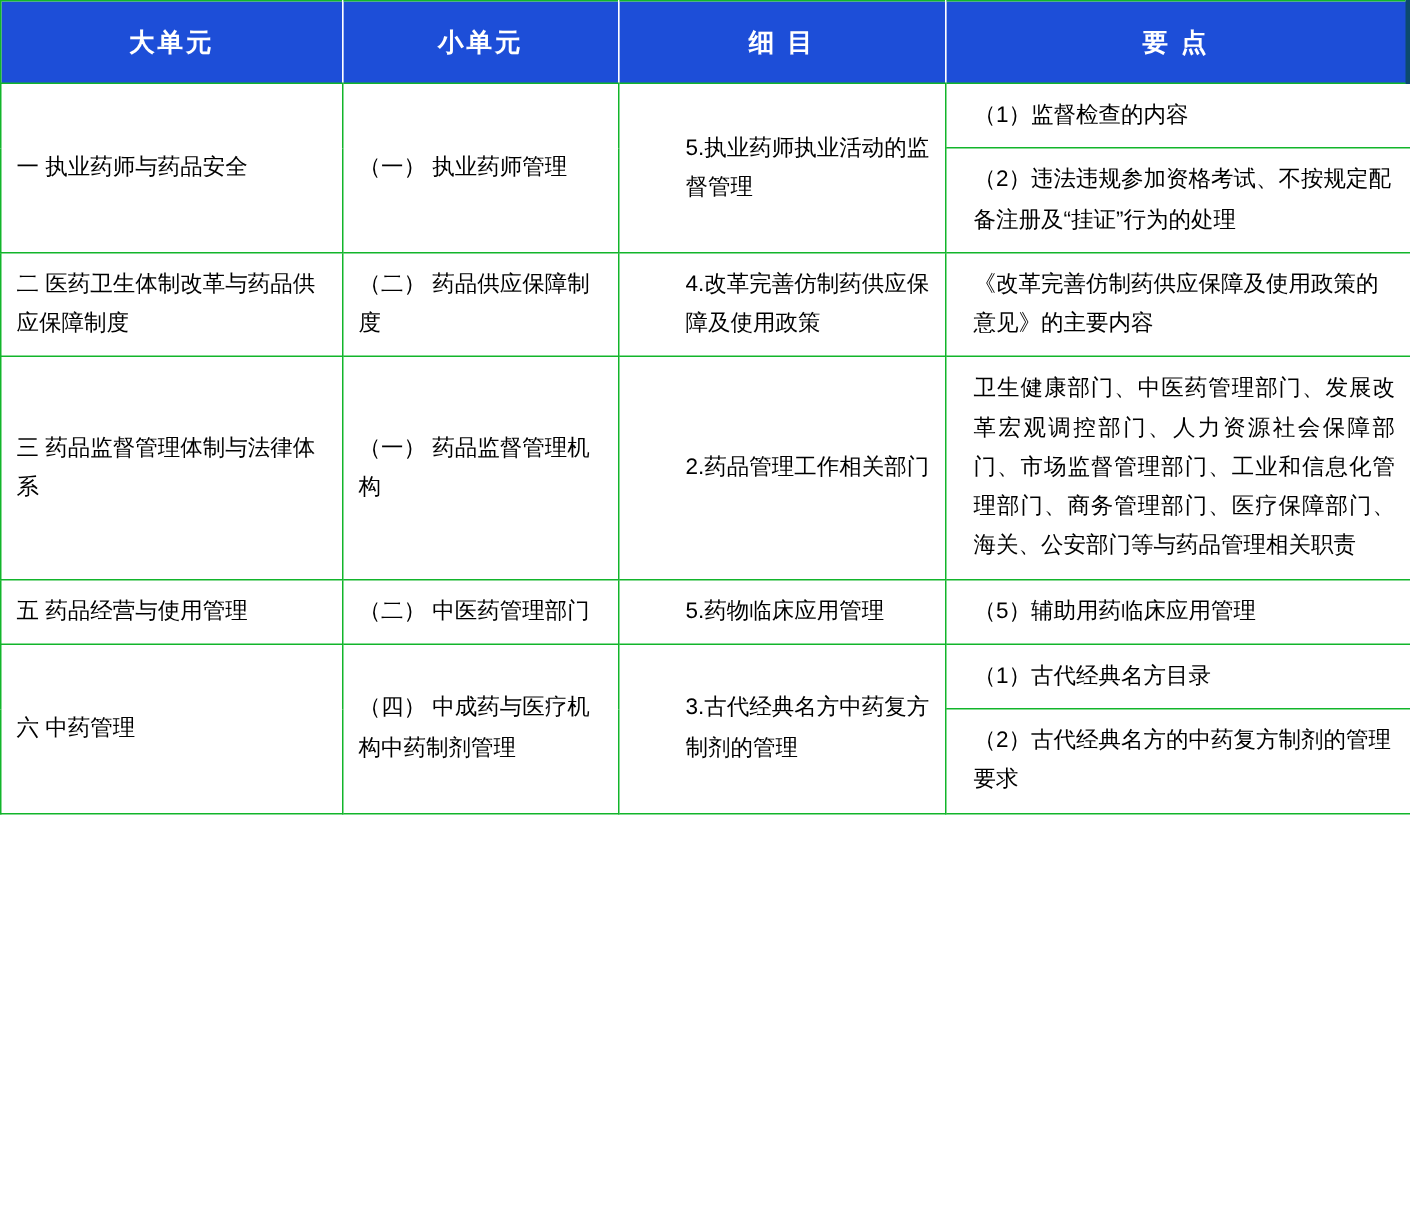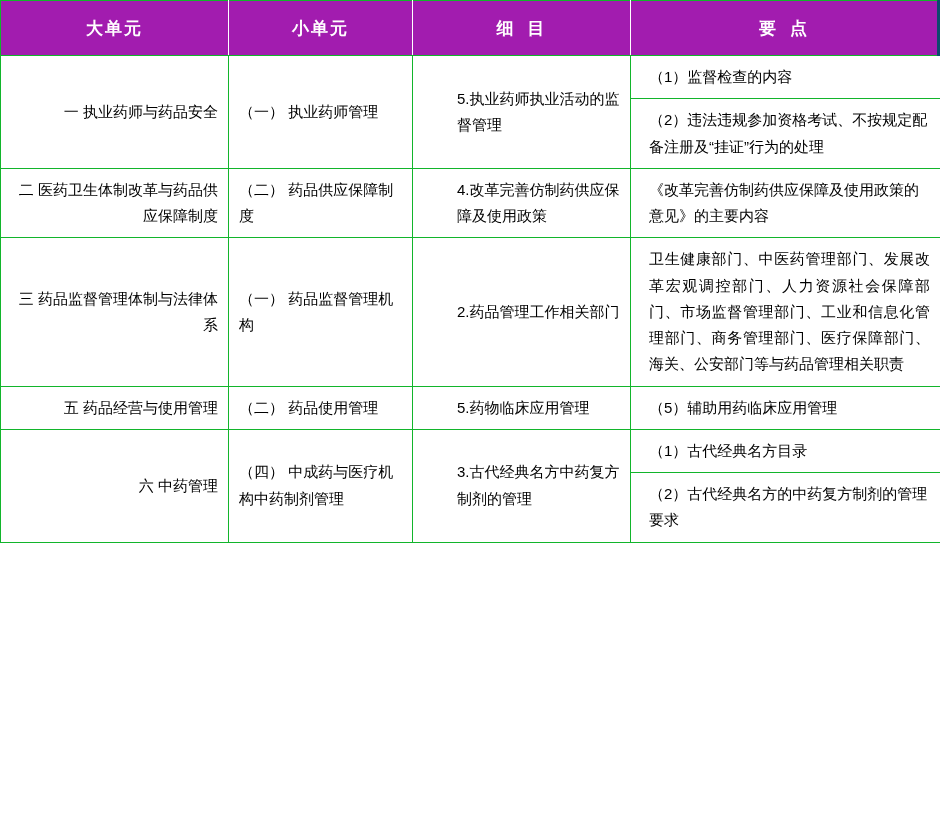--- a/index.html
+++ b/index.html
@@ -17,44 +17,43 @@
     border-collapse: collapse;
     width: 940px;
     table-layout: fixed;
   }
   table.syllabus col.c1 { width: 228px; }
   table.syllabus col.c2 { width: 184px; }
   table.syllabus col.c3 { width: 218px; }
   table.syllabus col.c4 { width: 310px; }
 
   thead th {
-    background: #a21caf;
+    background: #1d4ed8;
     color: #ffffff;
     font-size: 17px;
     font-weight: bold;
     letter-spacing: 2px;
     height: 52px;
     text-align: center;
     vertical-align: middle;
     border: 1px solid #12b52b;
     border-right-color: #ffffff;
-    font-family: Liberation Mono, monospace;
   }
   thead th:last-child { border-right: 7px solid #0c4a6e; }
 
   tbody td {
     border: 1px solid #12b52b;
     font-size: 15px;
     line-height: 1.75;
     padding: 8px 10px;
     vertical-align: middle;
     text-align: left;
   }
   td.unit {
-    text-align: right;
+    text-align: left;
   }
   td.sub {
     text-align: left;
   }
   td.detail {
     text-align: left;
     padding-left: 44px;
   }
   td.point {
     text-align: left;
@@ -104,21 +103,21 @@
 
     <tr>
       <td class="unit">三 药品监督管理体制与法律体系</td>
       <td class="sub">（一） 药品监督管理机构</td>
       <td class="detail">2.药品管理工作相关部门</td>
       <td class="point justify">卫生健康部门、中医药管理部门、发展改革宏观调控部门、人力资源社会保障部门、市场监督管理部门、工业和信息化管理部门、商务管理部门、医疗保障部门、海关、公安部门等与药品管理相关职责</td>
     </tr>
 
     <tr>
       <td class="unit">五 药品经营与使用管理</td>
-      <td class="sub">（二） 药品使用管理</td>
+      <td class="sub">（二） 中医药管理部门</td>
       <td class="detail">5.药物临床应用管理</td>
       <td class="point">（5）辅助用药临床应用管理</td>
     </tr>
 
     <tr>
       <td class="unit" rowspan="2">六 中药管理</td>
       <td class="sub" rowspan="2">（四） 中成药与医疗机构中药制剂管理</td>
       <td class="detail" rowspan="2">3.古代经典名方中药复方制剂的管理</td>
       <td class="point">（1）古代经典名方目录</td>
     </tr>

